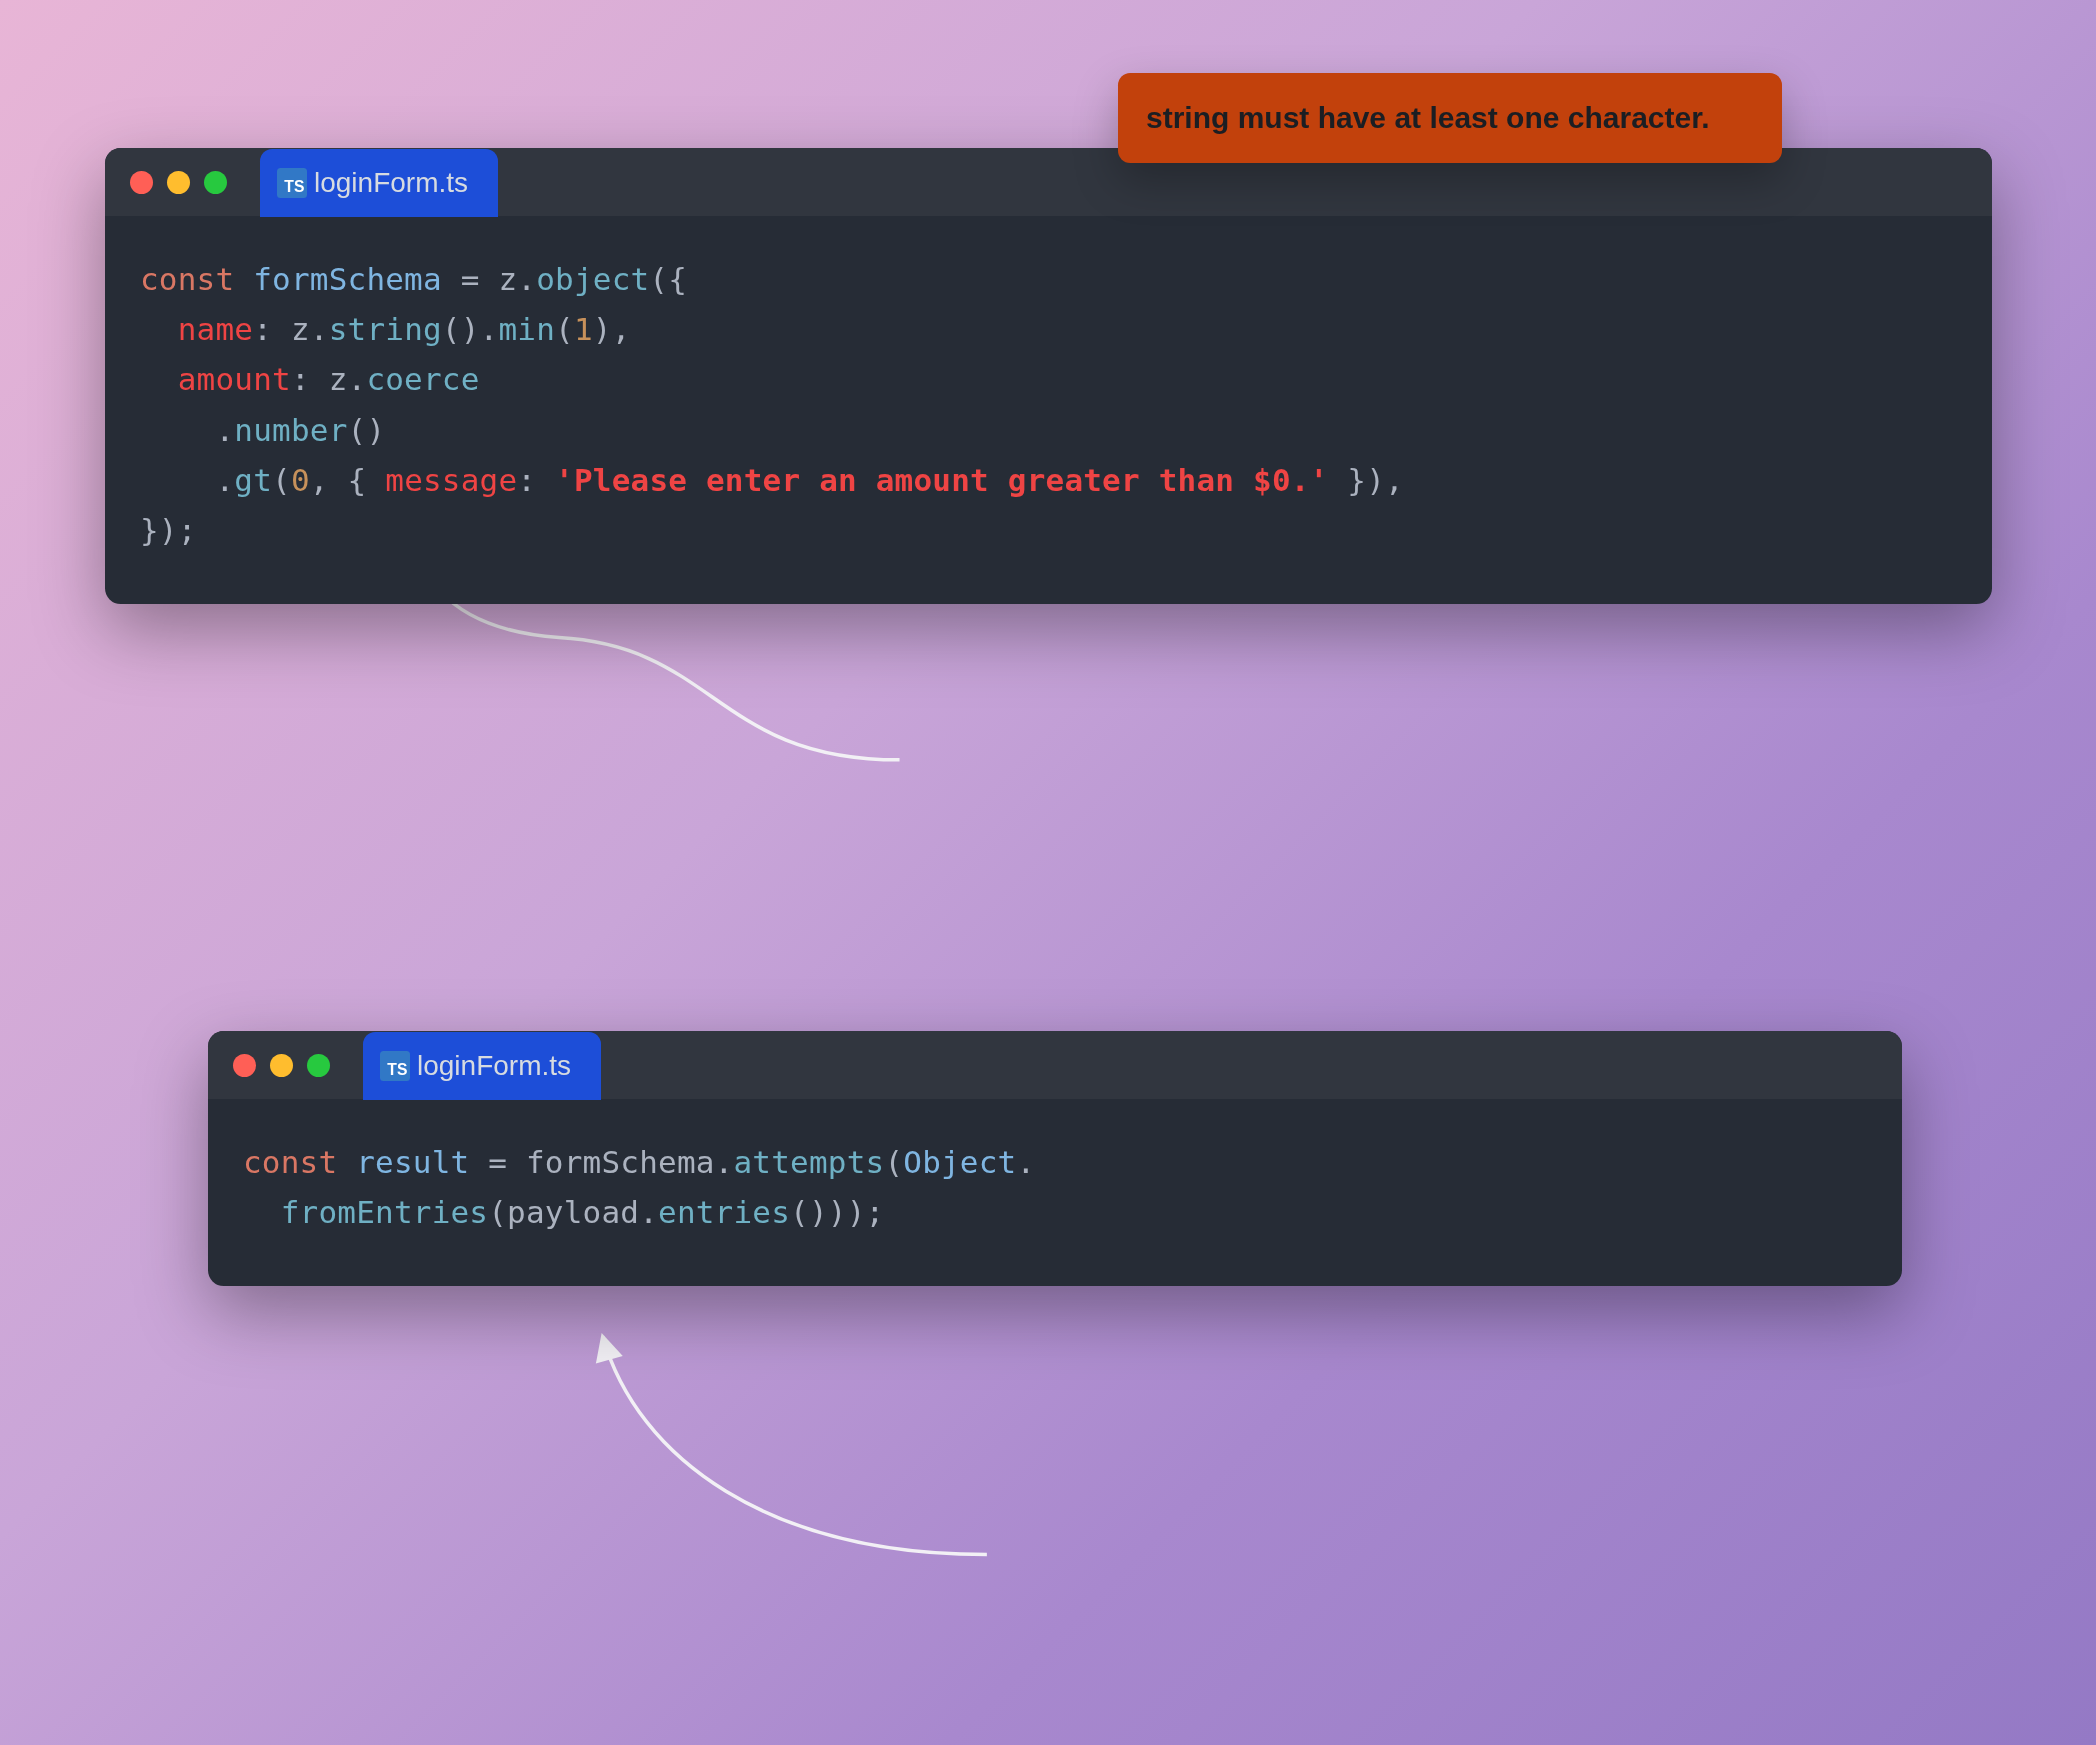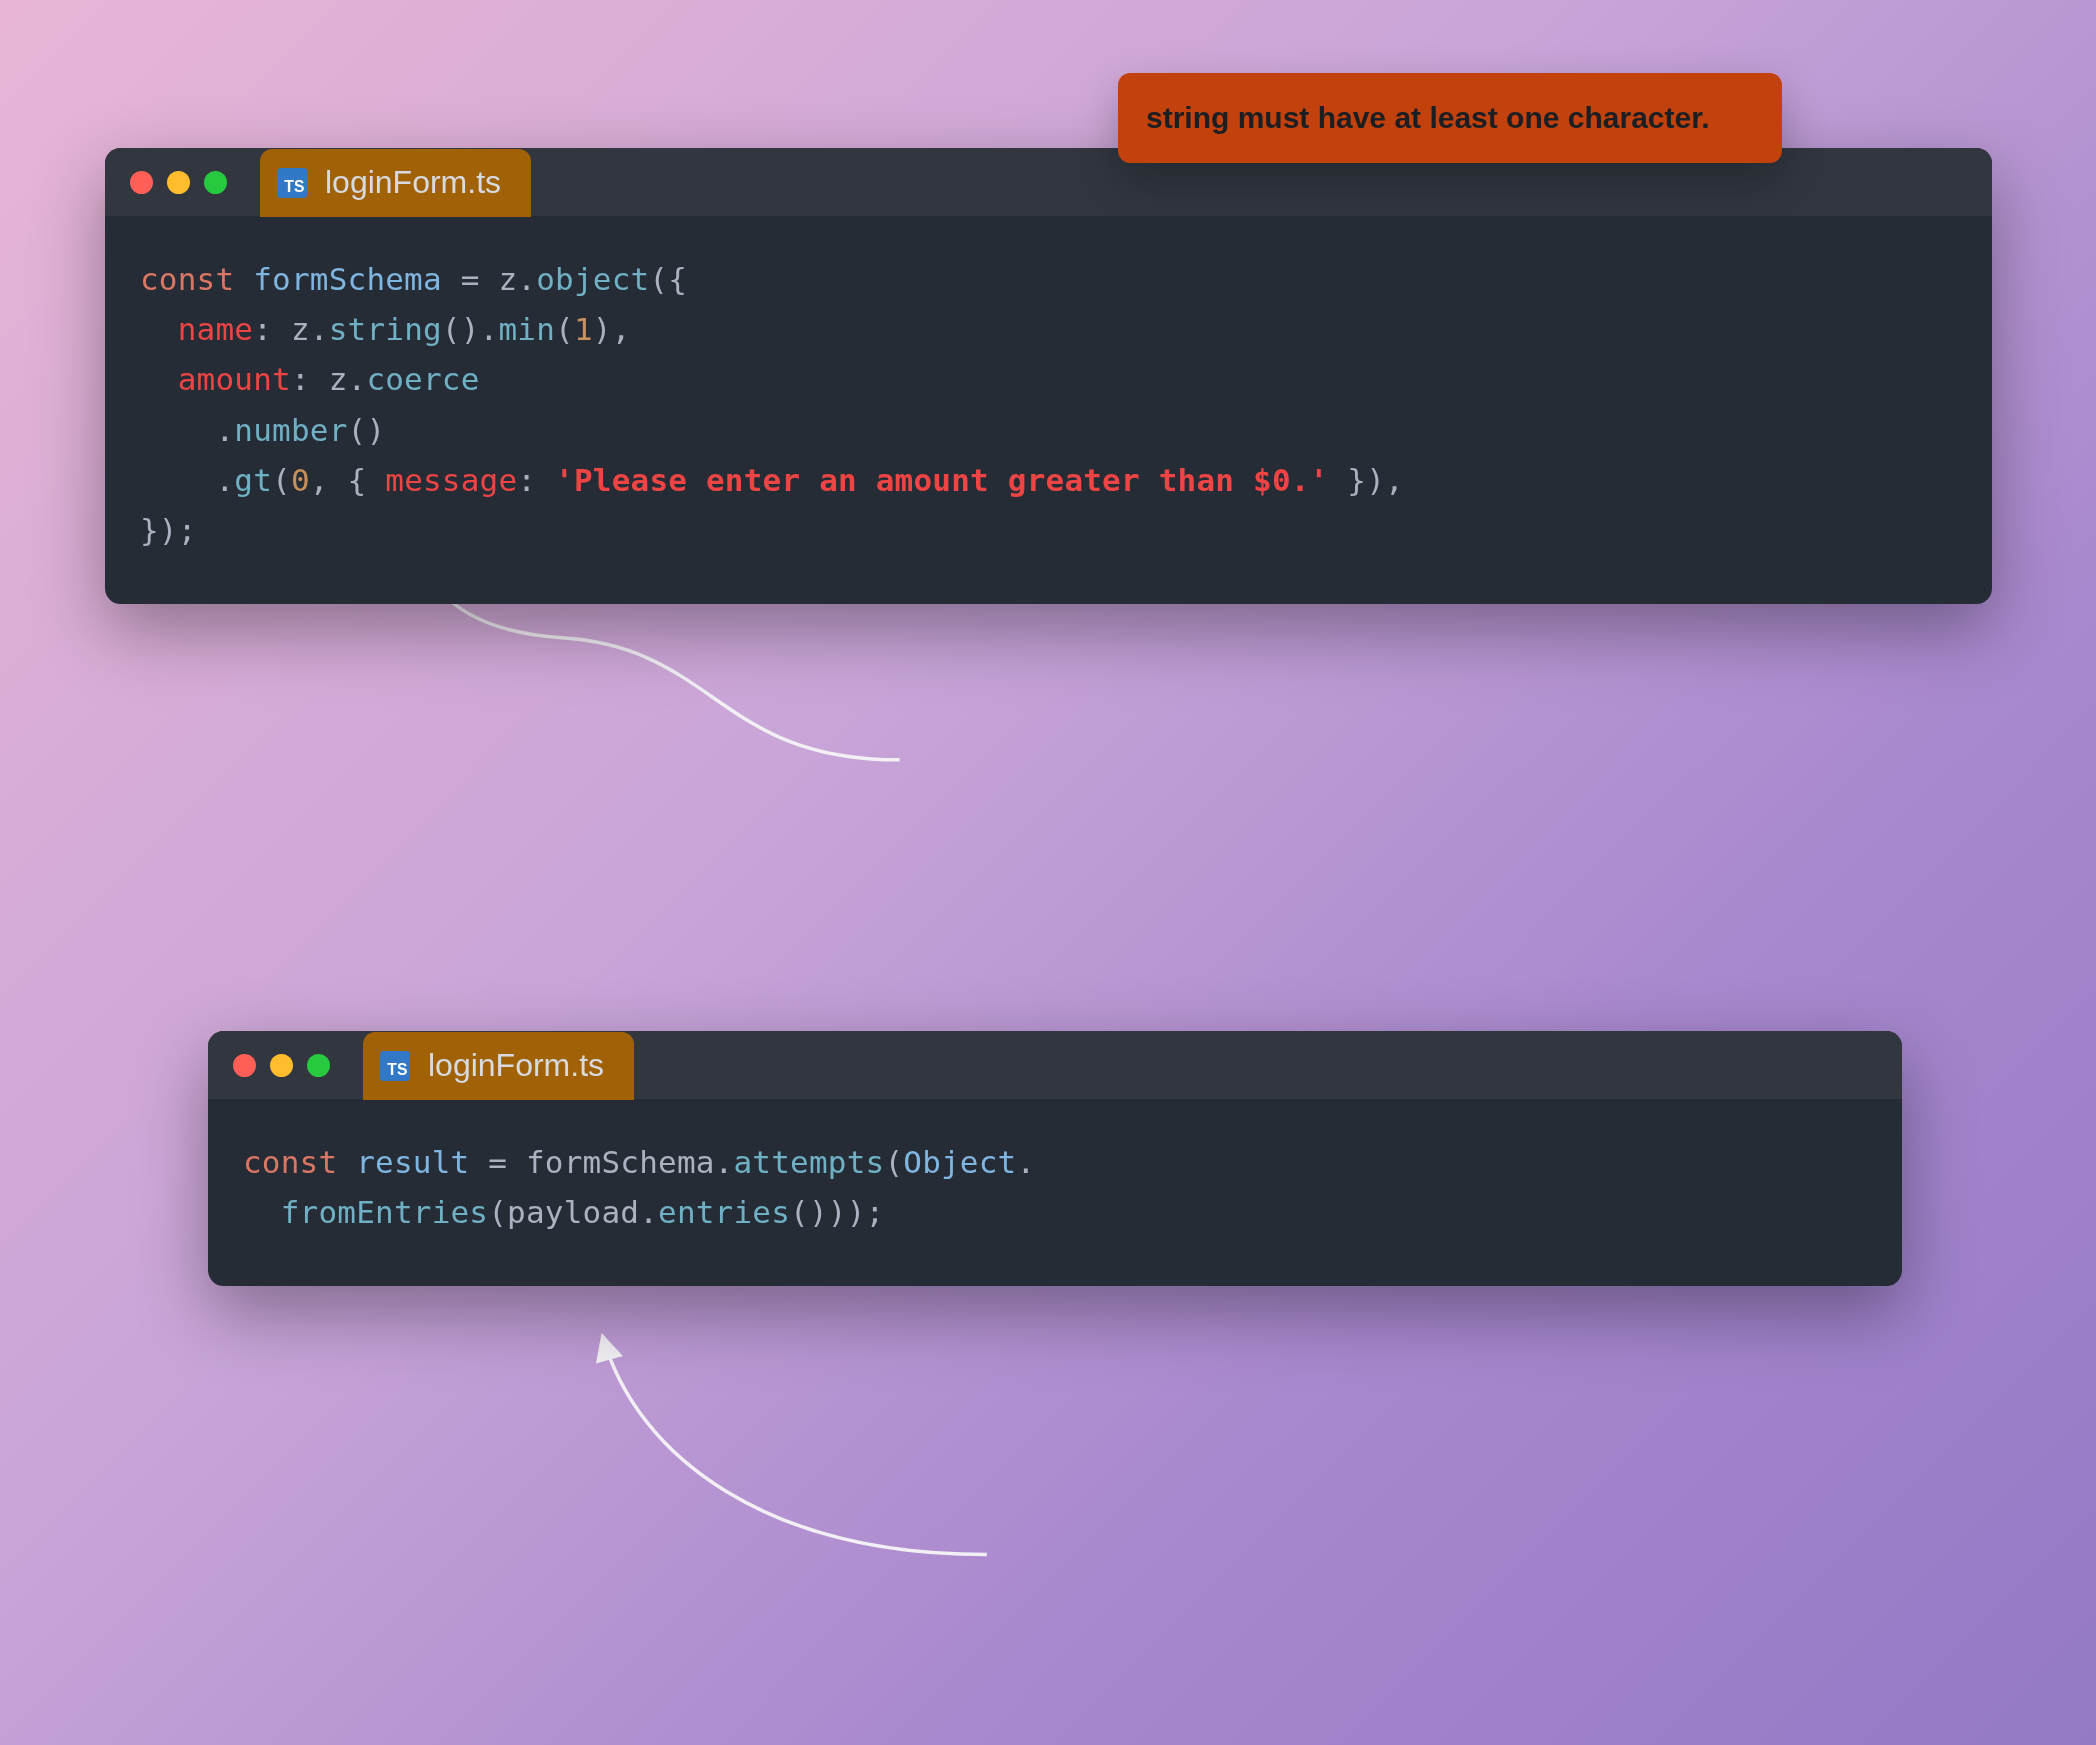--- a/index.html
+++ b/index.html
@@ -32,48 +32,48 @@
   .traffic {
     display: flex;
     gap: 14px;
     align-items: center;
   }
   .dot { width: 23px; height: 23px; border-radius: 50%; }
   .dot.red    { background: #ff5f56; }
   .dot.yellow { background: #ffbd2e; }
   .dot.green  { background: #27c93f; }
   .tab {
-    background: #a16207;
+    background: #1d4ed8;
     margin-left: 33px;
     height: 68px;
     display: flex;
     align-items: center;
     padding: 0 30px 0 17.5px;
     border-top-left-radius: 12.2px;
     border-top-right-radius: 12.2px;
-    gap: 18px;
+    gap: 7px;
     position: relative;
     top: 0.9px;
   }
   .ts-badge {
     width: 30px; height: 30px;
     background: #3178c6;
     border-radius: 3.5px;
     color: #fff;
     font-weight: 700;
     font-size: 15.7px;
     display: flex;
     align-items: flex-end;
     justify-content: flex-end;
     padding: 1.7px 2.6px;
     font-family: Arial, sans-serif;
   }
   .tab-label {
     color: #d7dbe0;
-    font-size: 32px;
+    font-size: 28px;
   }
   .code {
     padding: 38px 35px 49px 35px;
     font-family: "SF Mono", ui-monospace, Menlo, Monaco, Consolas, monospace;
     font-size: 31px;
     line-height: 1.62;
     color: #abb2bf;
     white-space: pre;
     letter-spacing: 0.2px;
   }

